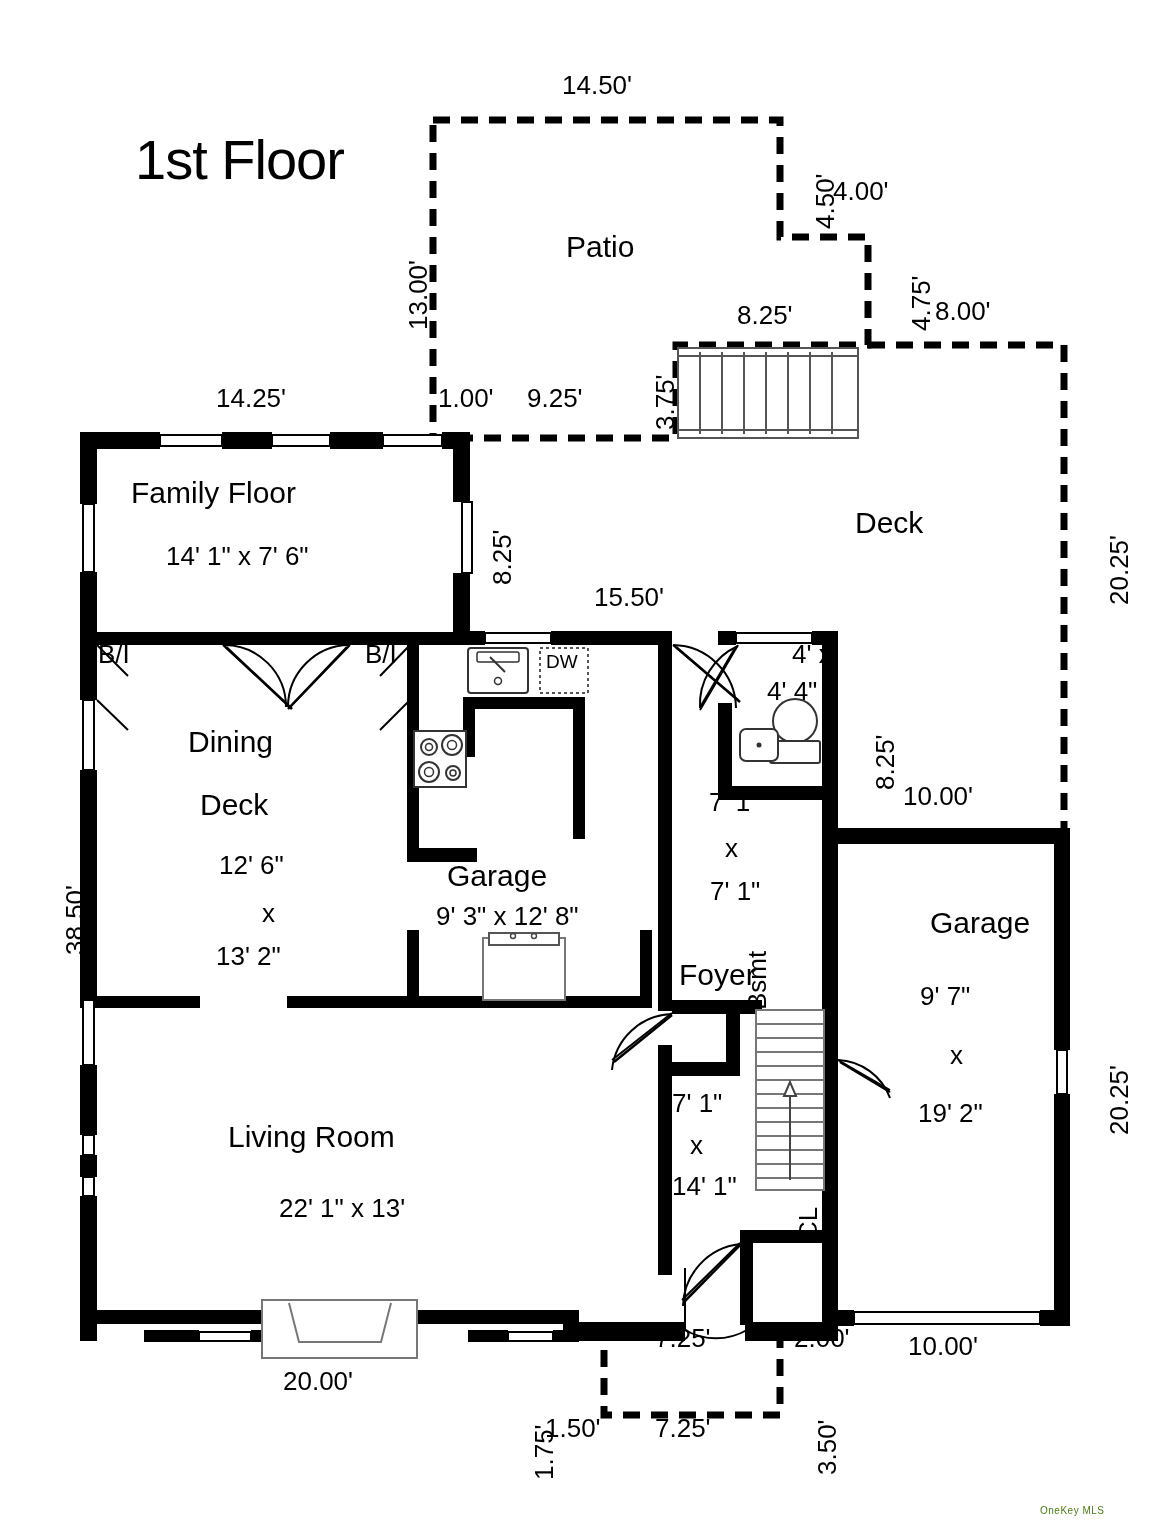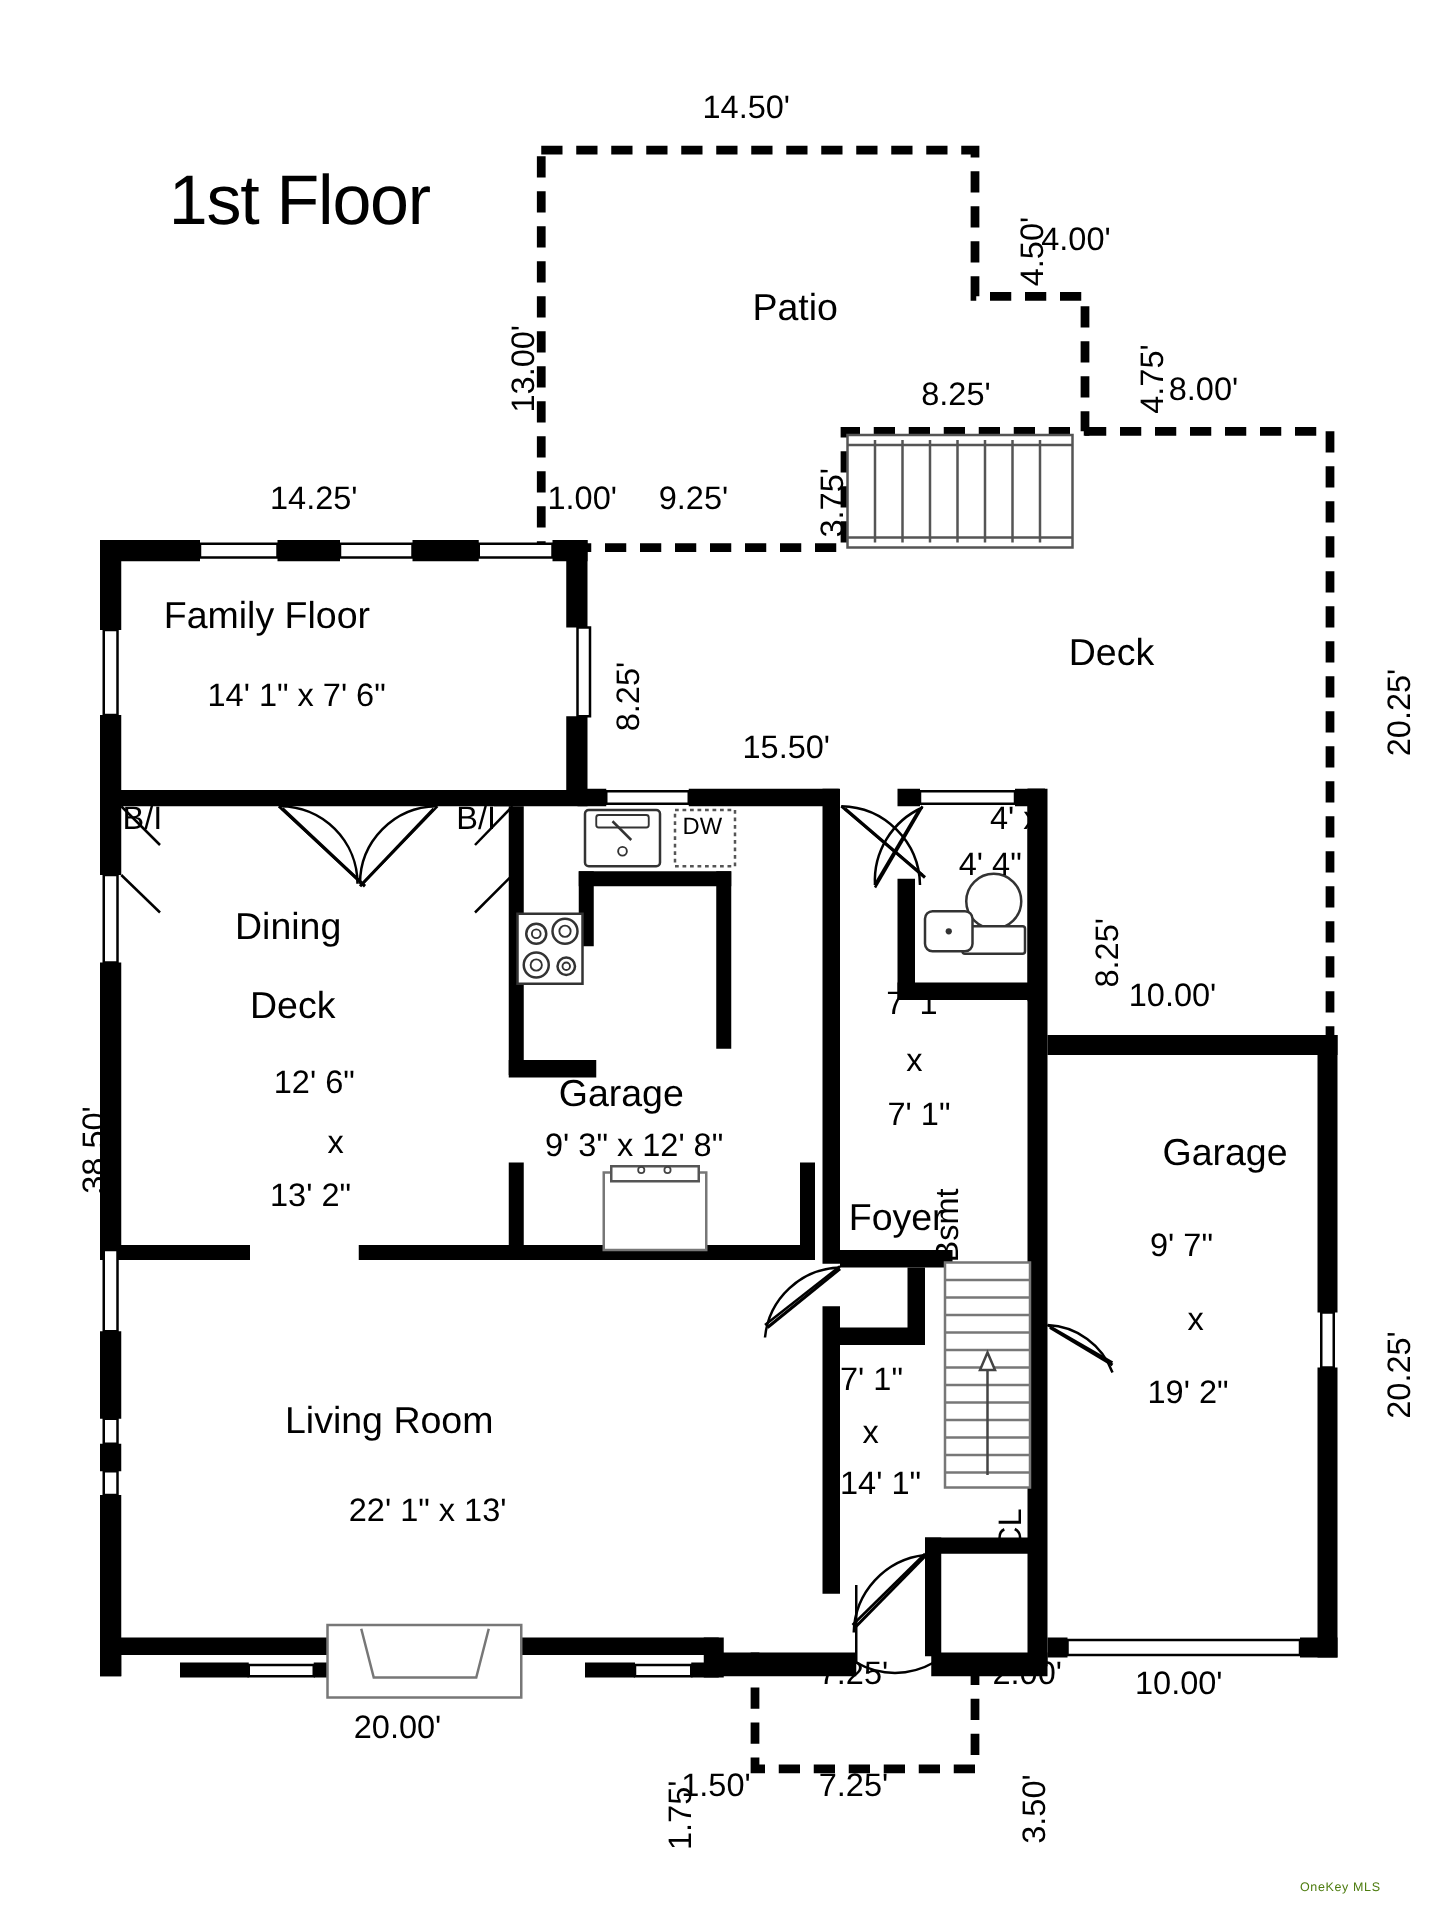--- a/index.html
+++ b/index.html
@@ -256,21 +256,21 @@
   </g>
 
   <g>
     <rect x="262" y="1300" width="155" height="58" fill="#fff" stroke="#777" stroke-width="2"></rect>
     <path d="M289,1303 L299,1342 L381,1342 L391,1303" fill="none" stroke="#777" stroke-width="2"></path>
   </g>
 </svg>
 
 <div class="lbl title" style="left:88px;top:132px;margin-left:47px;">1st Floor</div>
 
-<div class="lbl room" style="left:566px;top:232px;margin-left:36px;">Patio</div>
+<div class="lbl room" style="left:566px;top:232px;">Patio</div>
 <div class="lbl room" style="left:855px;top:508px;">Deck</div>
 
 <div class="lbl room" style="left:131px;top:478px;">Family Floor</div>
 <div class="lbl roomsm" style="left:166px;top:543px;">14' 1" x 7' 6"</div>
 
 <div class="lbl roomsm" style="left:98px;top:641px;">B/I</div>
 <div class="lbl roomsm" style="left:365px;top:641px;">B/I</div>
 
 <div class="lbl room" style="left:188px;top:727px;">Dining</div>
 <div class="lbl room" style="left:200px;top:790px;">Deck</div>

